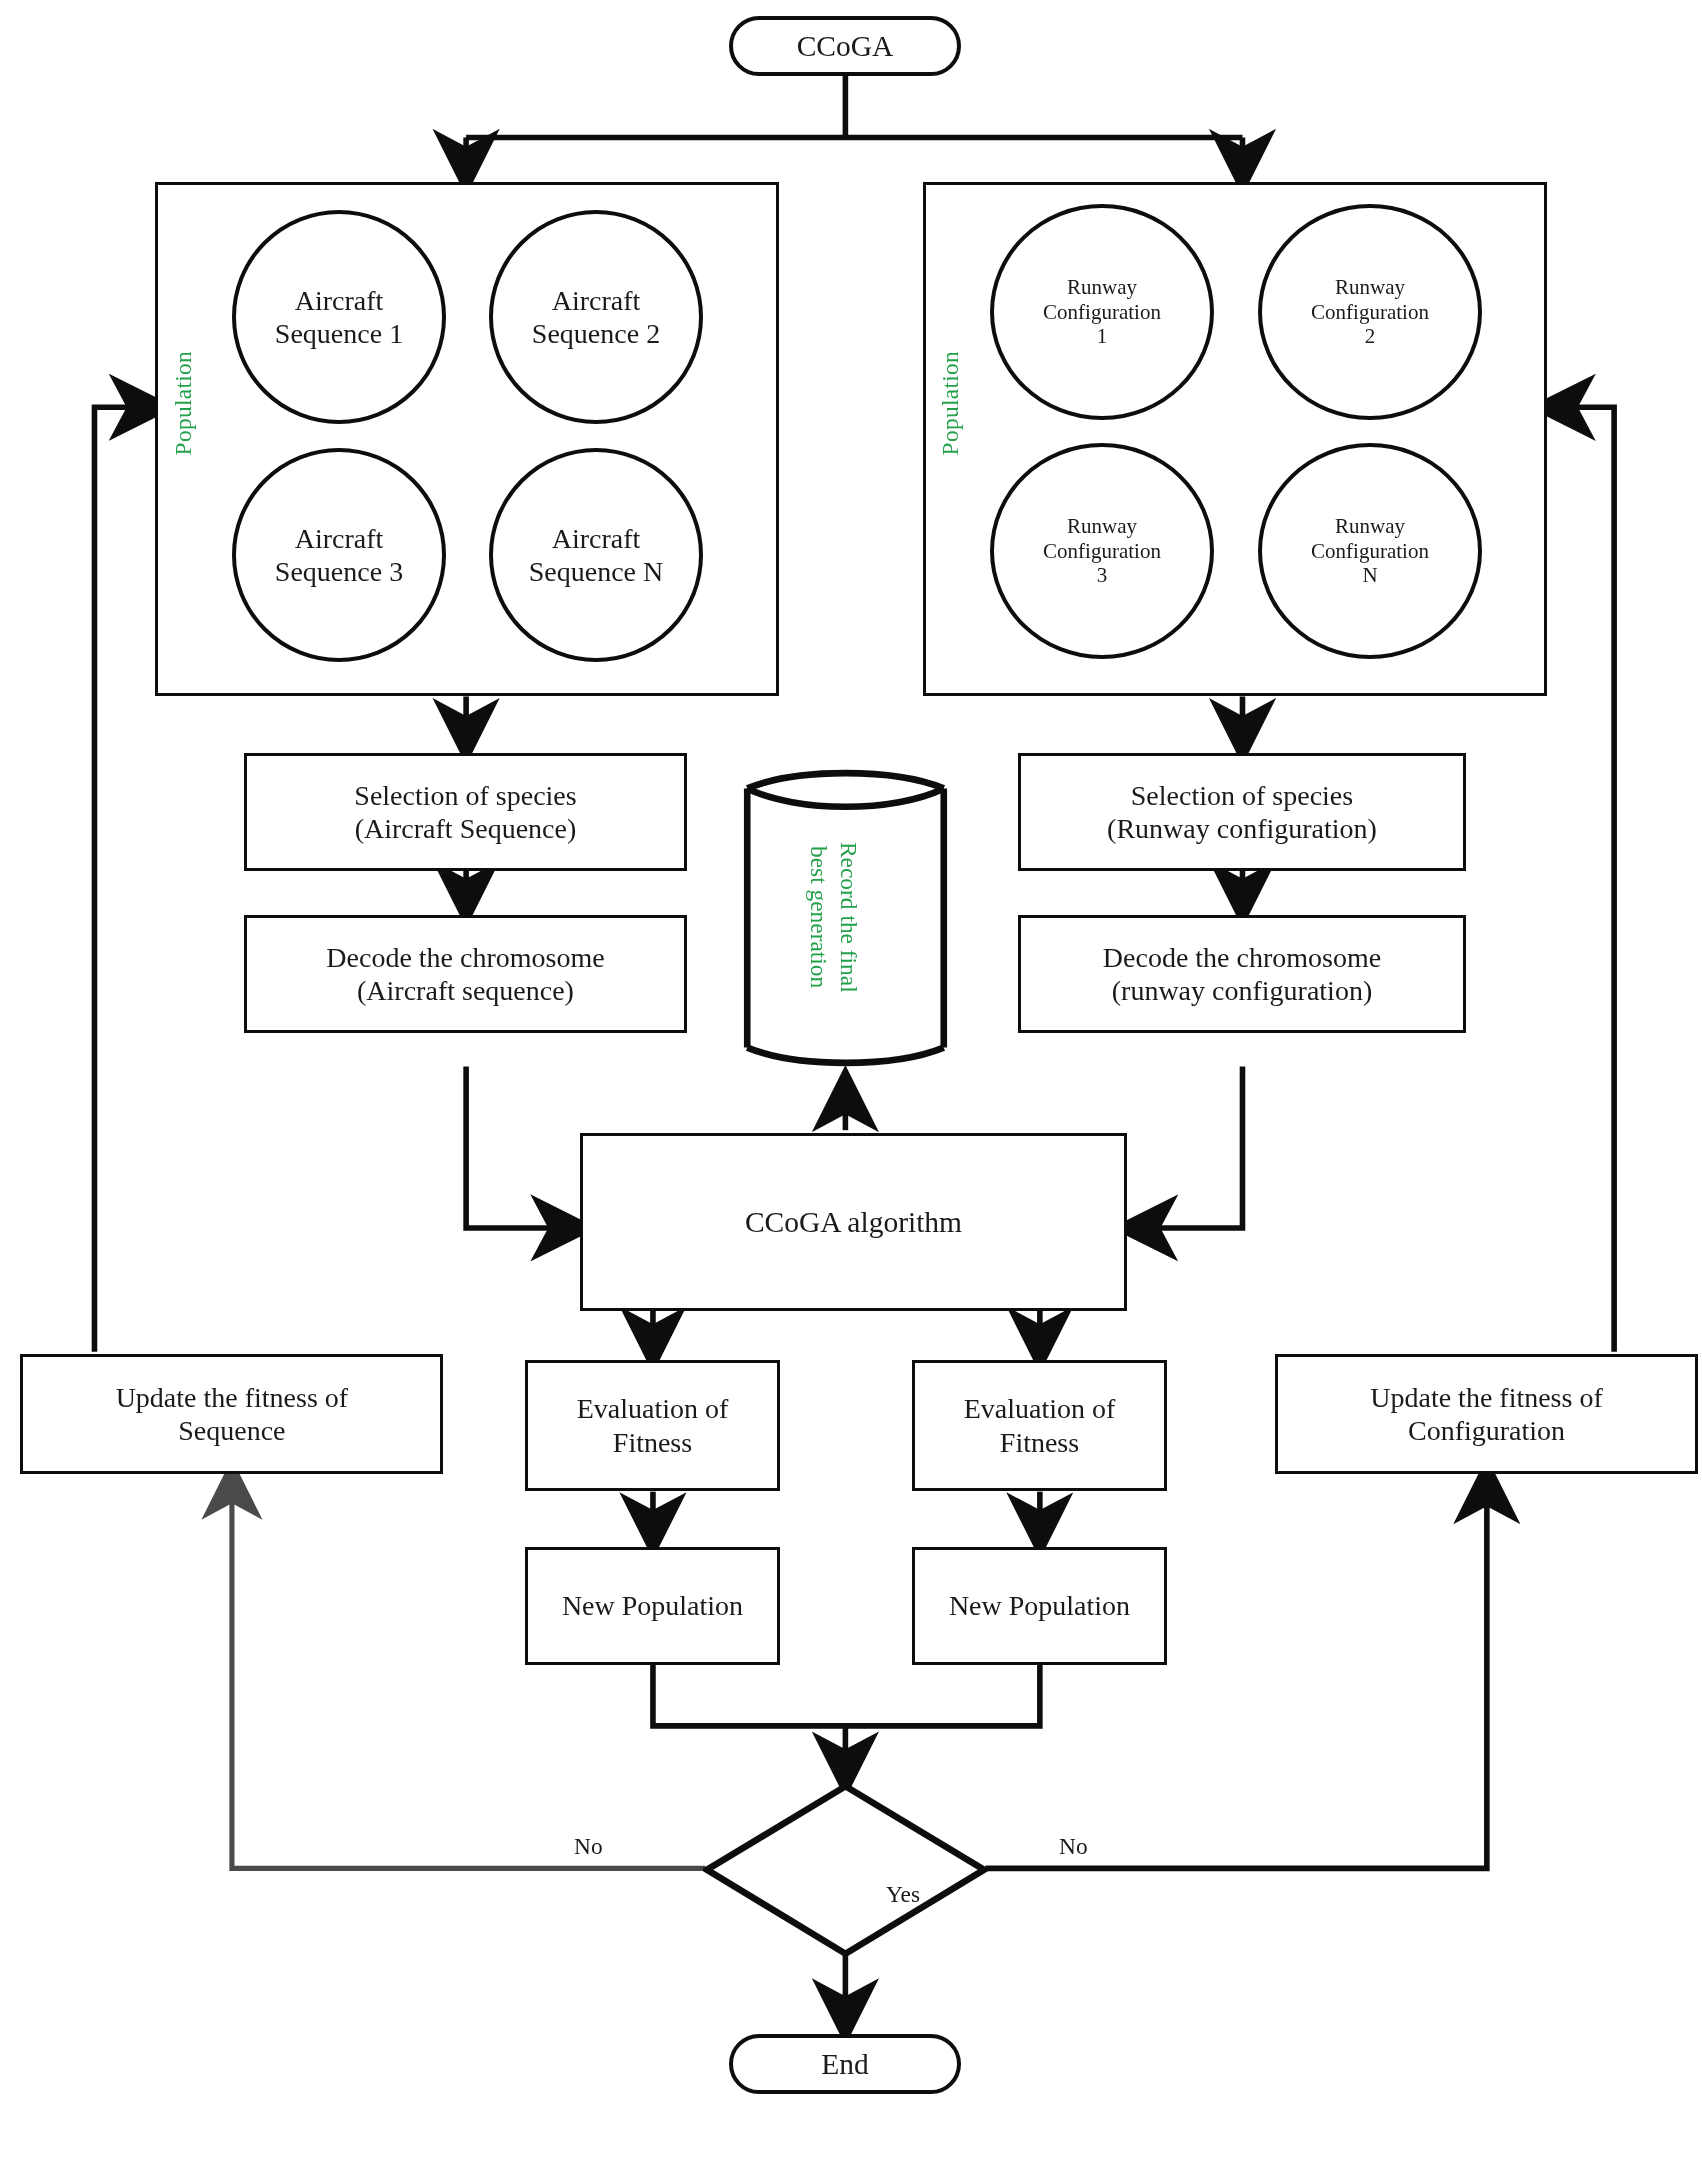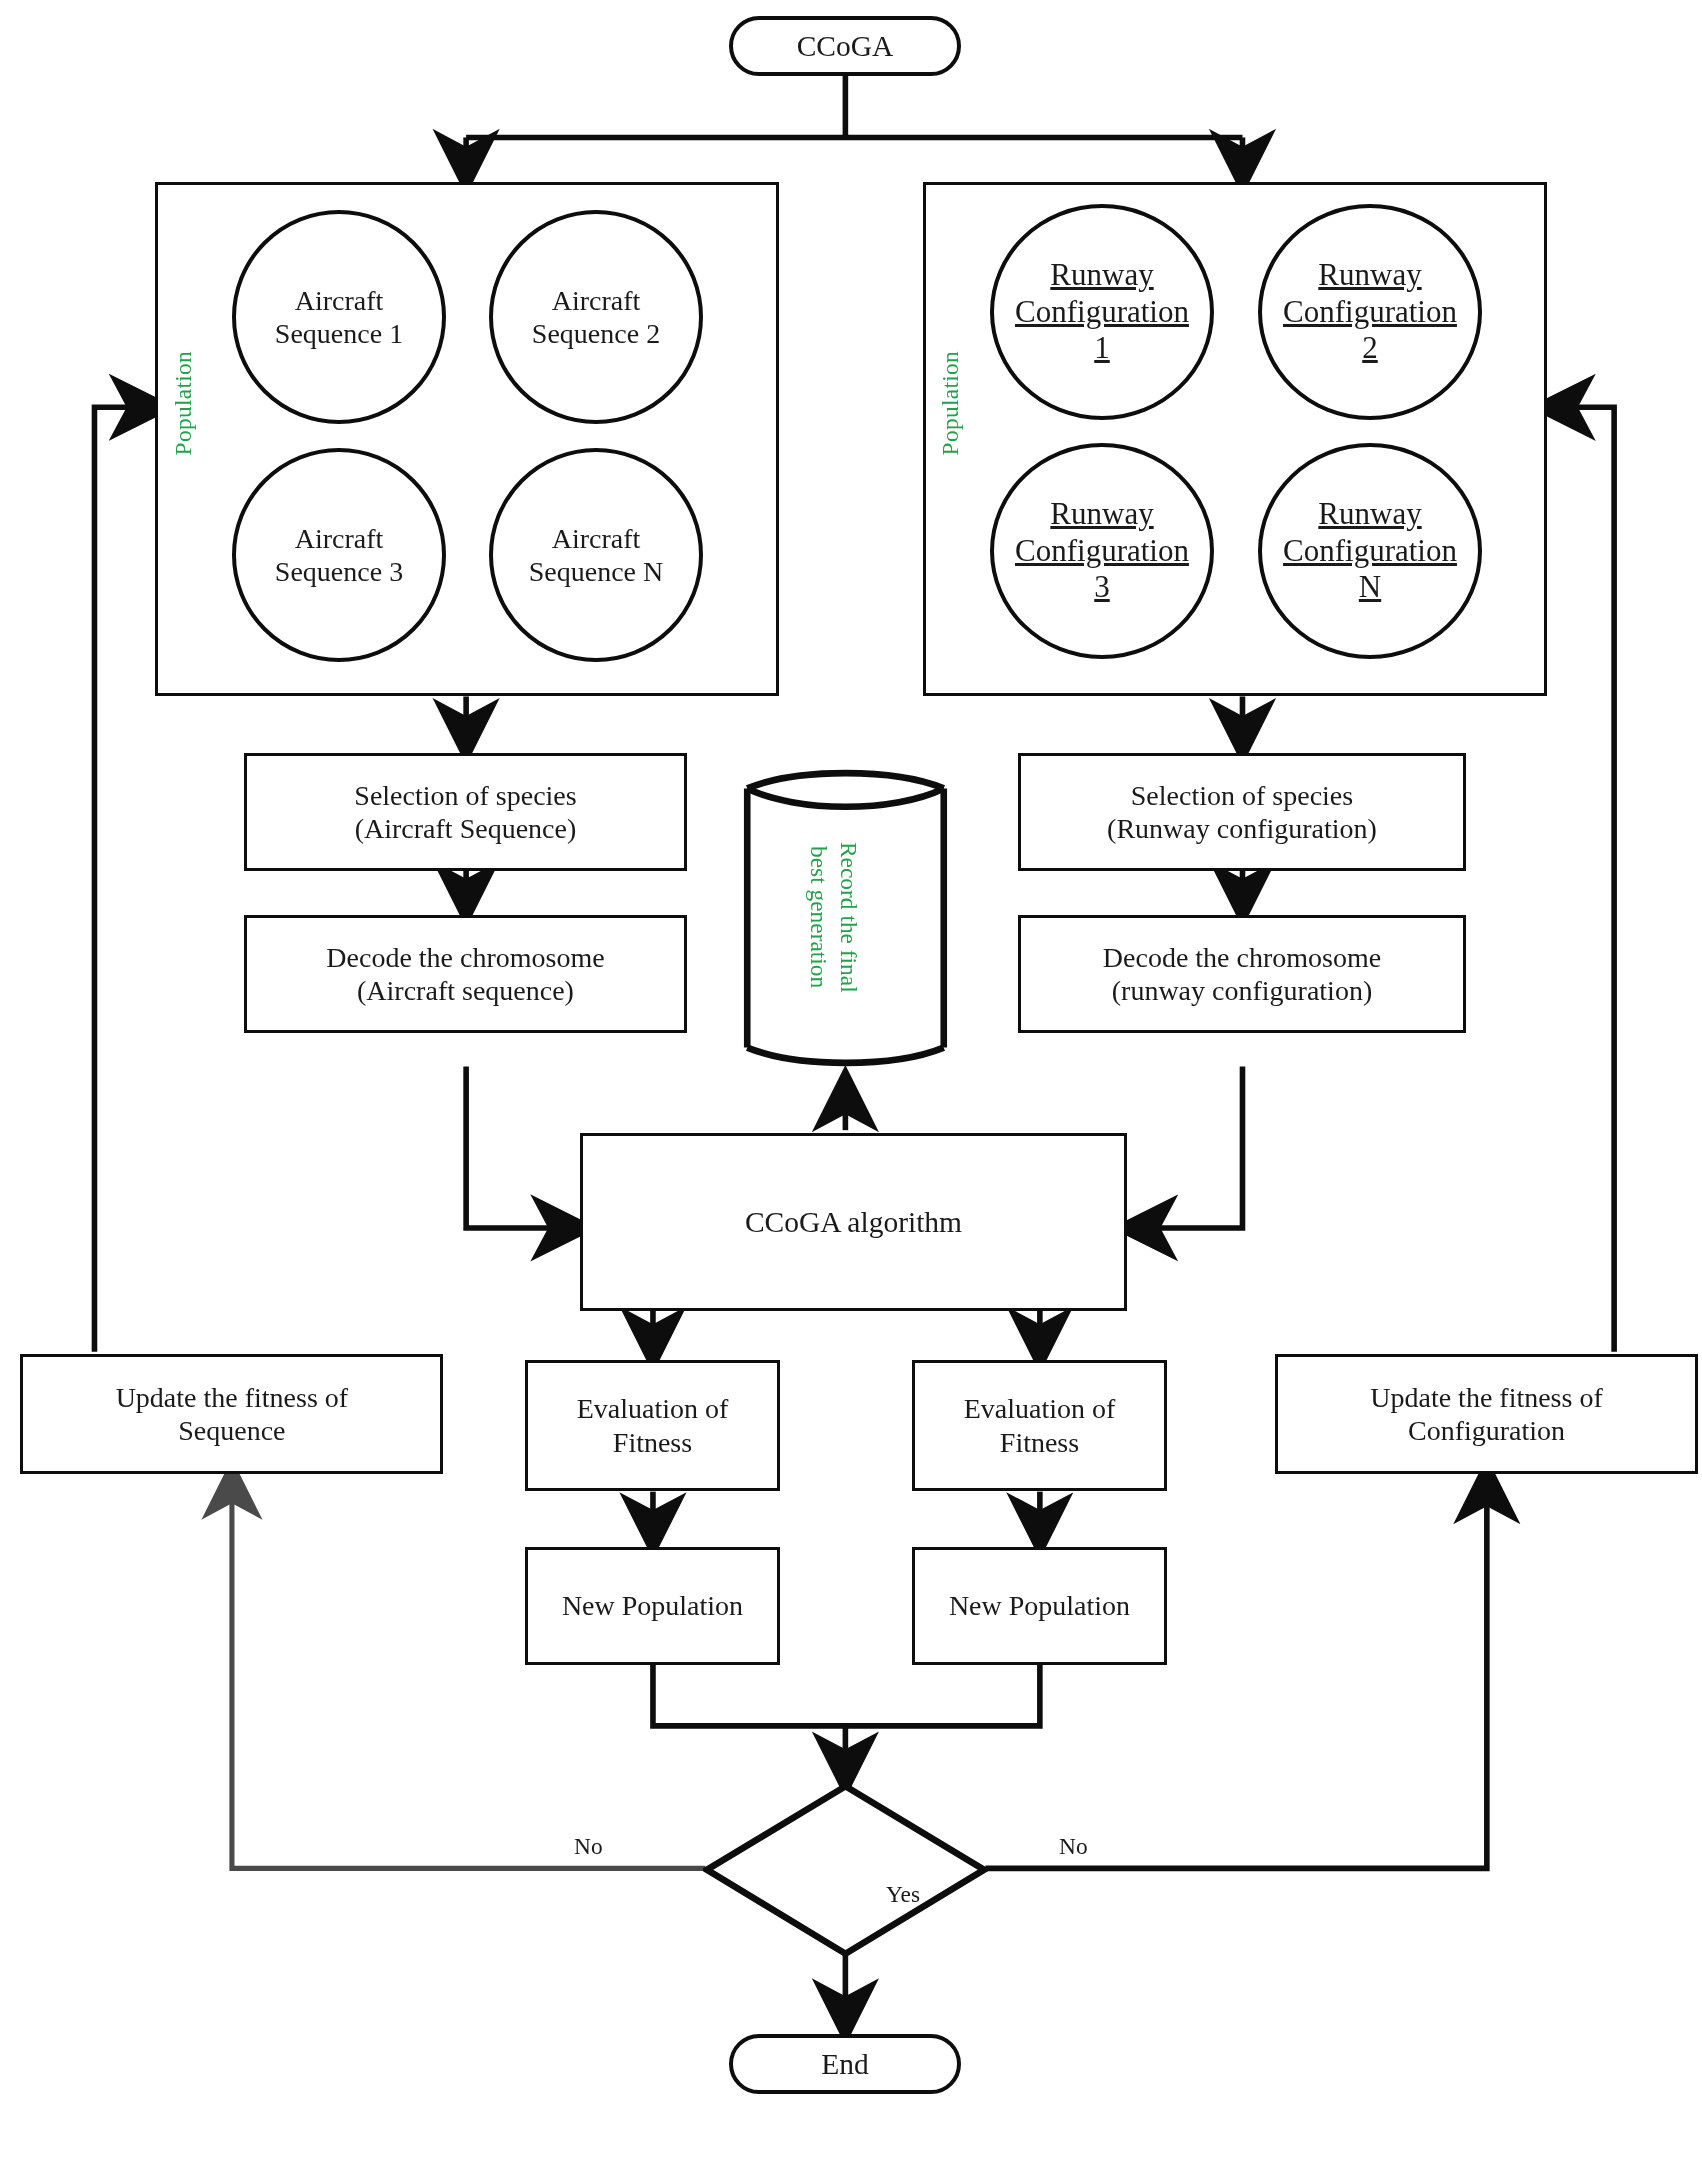--- a/index.html
+++ b/index.html
@@ -8,21 +8,21 @@
   svg#wires{position:absolute;inset:0;width:1703px;height:2183px;}
   .node{position:absolute;box-sizing:border-box;display:flex;align-items:center;justify-content:center;
         text-align:center;color:#1a1a1a;background:#ffffff;}
   .rect{border:3.6px solid #0d0d0d;text-align:right;}
   .thinrect{border:3.1px solid #0d0d0d;}
   .term{border:4.6px solid #0d0d0d;border-radius:509px;}
   .ellipse{border:4.1px solid #0d0d0d;border-radius:50%;}
   .lbl{line-height:1.18;}
   .f58{font-size:29.5px;}
   .f52{font-size:28px;}
-  .f50{font-size:31px;text-decoration:underline;}
+  .f50{font-size:21px;}
   .popside{position:absolute;color:#22a04a;font-size:23.4px;letter-spacing:0.3px;
            writing-mode:vertical-rl;transform:rotate(180deg);white-space:nowrap;}
   .cyltext{position:absolute;color:#22a04a;font-size:23.4px;line-height:1.25;
            writing-mode:vertical-rl;white-space:nowrap;text-align:center;}
   .edgelabel{position:absolute;color:#1a1a1a;font-size:23.4px;}
   .cyl{position:absolute;}
 </style>
 </head>
 <body>
 

